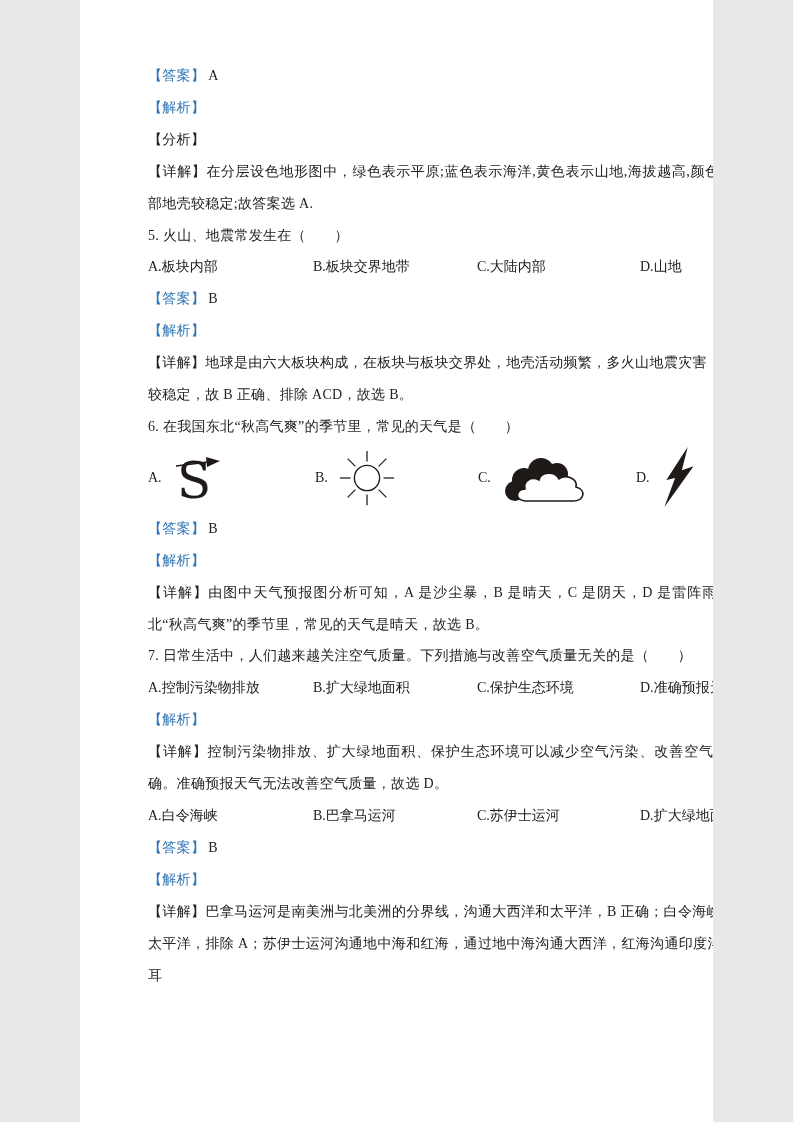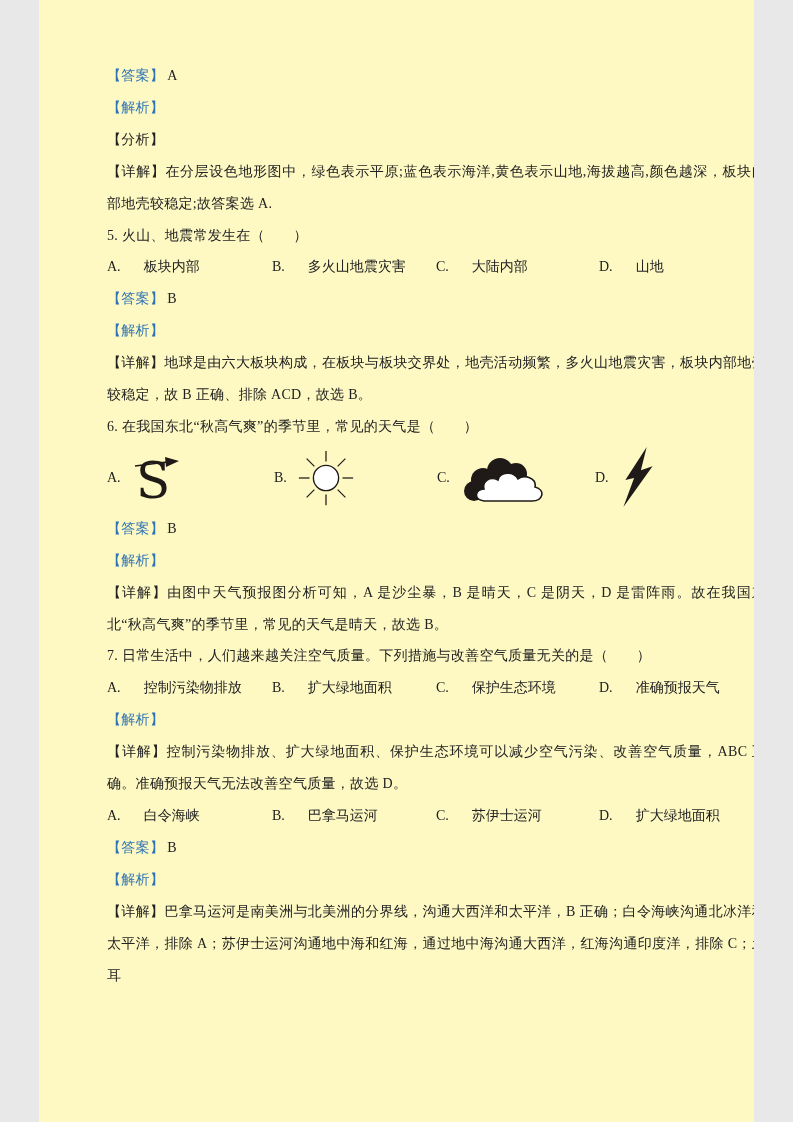--- a/index.html
+++ b/index.html
@@ -1,20 +1,20 @@
 <!DOCTYPE html>
 <html><head>
 <meta charset="utf-8">
 <style>
   html,body{margin:0;padding:0;background:#e8e8e8;}
   .page{
     position:relative;
-    width:715px;height:1122px;
+    width:633px;height:1122px;
     margin:0 auto;
-    background:#fef9c3;
+    background:#ffffff;
     overflow:hidden;
     font-family:"Liberation Serif","DejaVu Serif",serif;
     color:#222222;
   }
   .content{
     position:absolute;
     left:68px;top:60px;
     width:659px;
     font-size:14px;
   }
@@ -25,21 +25,21 @@
     letter-spacing:0.3px;
   }
   .blue{color:#2E74B5;}
   .ansval{margin-left:3px;}
   .opts{
     position:relative;
     height:31.9px;
     line-height:31.9px;
   }
   .opt{position:absolute;top:0;white-space:nowrap;}
-  .opt .opt-text{margin-left:23px;}
+  .opt .opt-text{margin-left:0;}
   .c1{left:0;} .c2{left:165px;} .c3{left:329px;} .c4{left:492px;}
   .iconrow{
     position:relative;
     height:70px;
   }
   .icell{
     position:absolute;top:0;height:70px;
     display:flex;align-items:center;gap:8px;
   }
   .i1{left:0;} .i2{left:167px;} .i3{left:330px;} .i4{left:488px;}
@@ -54,21 +54,21 @@
   <div class="content">
 
     <p class="line"><span class="blue">【答案】</span><span class="ansval">A</span></p>
     <p class="line blue">【解析】</p>
     <p class="line">【分析】</p>
     <p class="line">【详解】在分层设色地形图中，绿色表示平原;蓝色表示海洋,黄色表示山地,海拔越高,颜色越深，板块内部地壳较稳定;故答案选 A.</p>
 
     <p class="line">5. 火山、地震常发生在（　　）</p>
     <div class="opts">
       <span class="opt c1"><span>A.</span><span class="opt-text">板块内部</span></span>
-      <span class="opt c2"><span>B.</span><span class="opt-text">多火山地震灾害</span></span>
+      <span class="opt c2"><span>B.</span><span class="opt-text">板块交界地带</span></span>
       <span class="opt c3"><span>C.</span><span class="opt-text">大陆内部</span></span>
       <span class="opt c4"><span>D.</span><span class="opt-text">山地</span></span>
     </div>
     <p class="line"><span class="blue">【答案】</span><span class="ansval">B</span></p>
     <p class="line blue">【解析】</p>
     <p class="line">【详解】地球是由六大板块构成，在板块与板块交界处，地壳活动频繁，多火山地震灾害，板块内部地壳较稳定，故 B 正确、排除 ACD，故选 B。</p>
 
     <p class="line">6. 在我国东北“秋高气爽”的季节里，常见的天气是（　　）</p>
     <div class="iconrow">
       <span class="icell i1">

